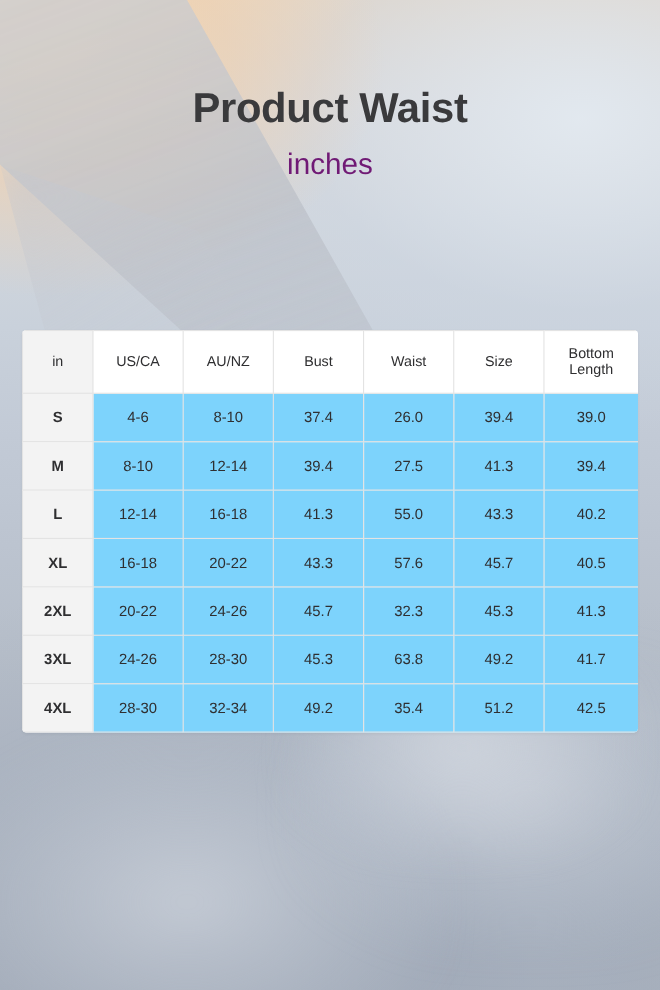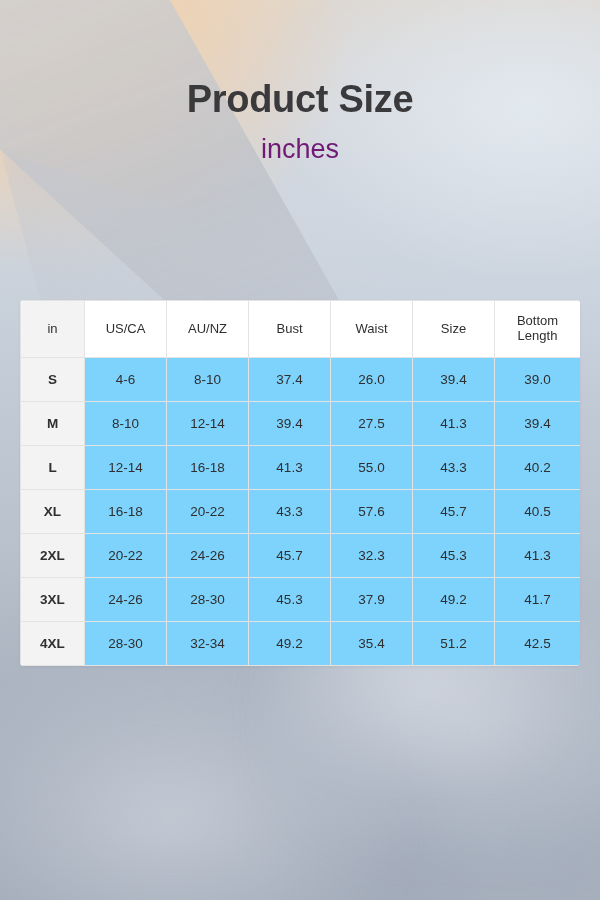--- a/index.html
+++ b/index.html
@@ -182,21 +182,21 @@
 <div class="page">
 
   <div class="bg"></div>
   <div class="wing"></div>
   <div class="wing2"></div>
   <div class="cloud-a"></div>
   <div class="cloud-b"></div>
   <div class="cloud-c"></div>
 
   <div class="heading-wrap">
-    <h1 class="title">Product Size</h1>
+    <h1 class="title">Product Waist</h1>
     <p class="subtitle">inches</p>
   </div>
 
   <div class="table-wrap">
     <table class="size-table">
       <colgroup>
         <col class="c0">
           <col class="c1">
           <col class="c2">
           <col class="c3">
@@ -259,21 +259,21 @@
           <td>45.7</td>
           <td>32.3</td>
           <td>45.3</td>
           <td>41.3</td>
         </tr>
         <tr>
           <td class="size-col">3XL</td>
           <td>24-26</td>
           <td>28-30</td>
           <td>45.3</td>
-          <td>37.9</td>
+          <td>63.8</td>
           <td>49.2</td>
           <td>41.7</td>
         </tr>
         <tr>
           <td class="size-col">4XL</td>
           <td>28-30</td>
           <td>32-34</td>
           <td>49.2</td>
           <td>35.4</td>
           <td>51.2</td>

